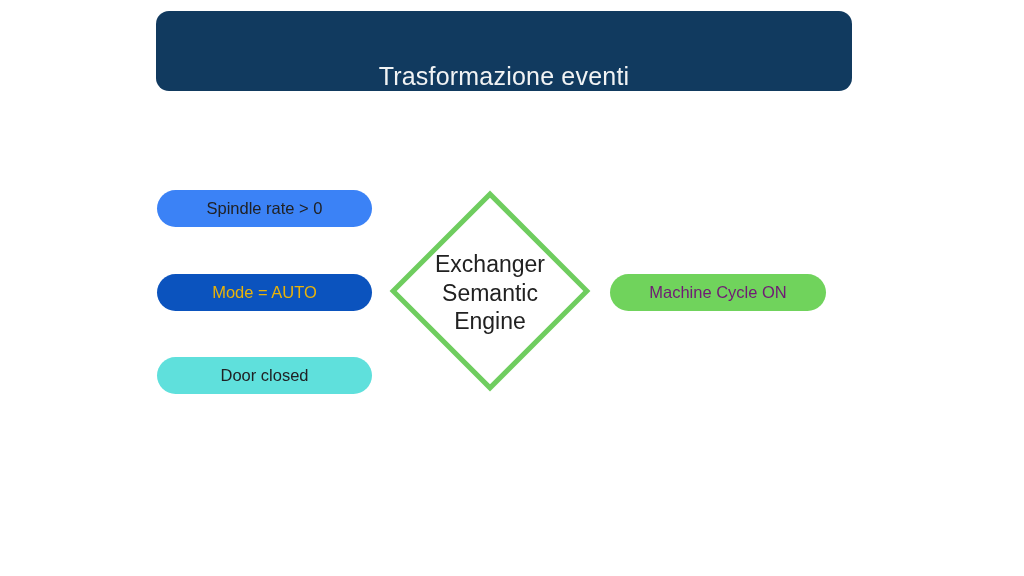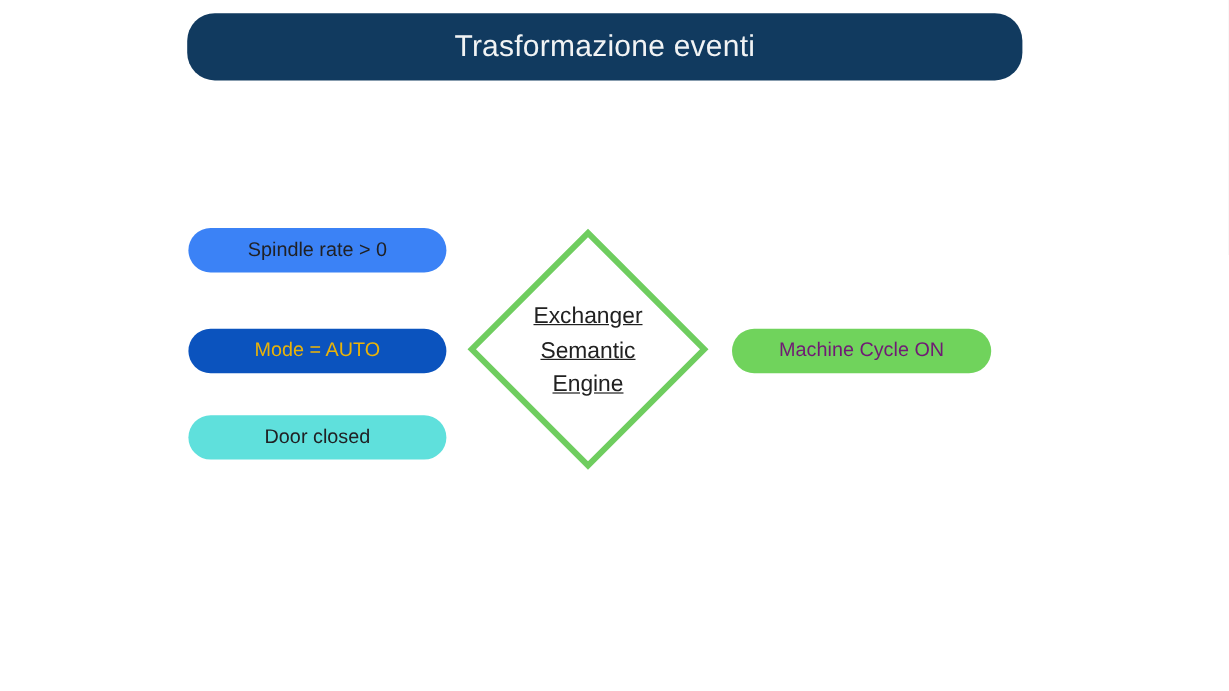--- a/index.html
+++ b/index.html
@@ -13,68 +13,67 @@
     background: #ffffff;
     overflow: hidden;
     margin: 0 auto;
   }
 
   .title-bar {
     position: absolute;
     left: 156px;
     top: 11px;
     width: 696px;
-    height: 56px;
-    border-radius: 23px;
+    height: 80px;
+    border-radius: 13px;
     display: flex;
-    align-items: center;
+    align-items: flex-end;
     justify-content: center;
   }
   .title-bar .title-text {
     font-size: 25px;
     font-weight: 500;
     letter-spacing: 0.2px;
   }
 
   .pill {
     position: absolute;
     width: 215px;
     height: 37px;
     border-radius: 999px;
     display: flex;
     align-items: center;
     justify-content: center;
     font-size: 16.5px;
   }
   .pill-input-1 { left: 157px; top: 190px; }
   .pill-input-2 { left: 157px; top: 274px; }
-  .pill-input-3 { left: 157px; top: 346px; align-items: center; }
+  .pill-input-3 { left: 157px; top: 357px; align-items: center; }
   .pill-output  { left: 610px; top: 274px; width: 216px; }
 
   .diamond-shape {
     position: absolute;
     left: 419px;
     top: 220px;
     width: 142px;
     height: 142px;
     transform: rotate(45deg);
     border-width: 5px;
     border-style: solid;
     background: #ffffff;
   }
   .diamond-label {
     position: absolute;
     left: 390px;
     top: 250px;
     width: 200px;
     text-align: center;
-    font-size: 19px;
+    font-size: 23px;
     line-height: 28.5px;
     white-space: pre-line;
-    text-decoration: underline;
   }
 </style>
 </head>
 <body>
 
 <div class="slide" style="background: rgb(255, 255, 255);">
 
   <div class="title-bar" style="background: rgb(17, 58, 95);">
     <span class="title-text" style="color: rgb(241, 243, 244);">Trasformazione eventi</span>
   </div>

